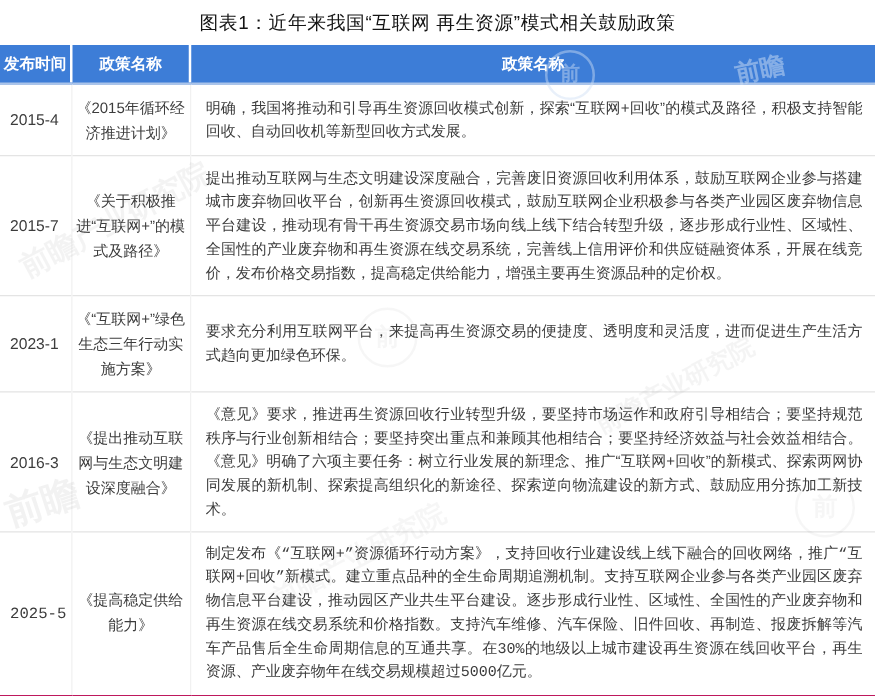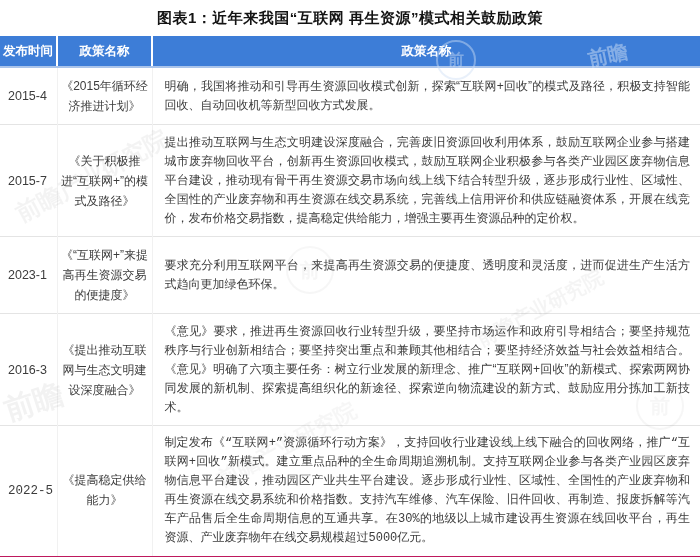--- a/index.html
+++ b/index.html
@@ -5,21 +5,21 @@
   html,body { margin:0; padding:0; }
   body {
     width:700px; height:557px;
     background:#ffffff;
     font-family:"Liberation Sans","DejaVu Sans",sans-serif;
     position:relative; overflow:hidden;
     color:#3c3c3c;
   }
   .page-title {
     text-align:center;
-    font-size:15px; font-weight:bold; color:#141414;
+    font-size:15px; font-weight:normal; color:#141414;
     padding:9px 0 8px 0;
     letter-spacing:0.5px;
   }
   table.policy-table {
     width:700px;
     border-collapse:collapse;
     table-layout:fixed;
   }
   col.c-date { width:57px; }
   col.c-name { width:95px; }
@@ -91,30 +91,30 @@
       <td class="cell-name">《2015年循环经济推进计划》</td>
       <td class="cell-content">明确，我国将推动和引导再生资源回收模式创新，探索“互联网+回收”的模式及路径，积极支持智能回收、自动回收机等新型回收方式发展。</td>
     </tr>
     <tr>
       <td class="cell-date">2015-7</td>
       <td class="cell-name">《关于积极推进“互联网+”的模式及路径》</td>
       <td class="cell-content">提出推动互联网与生态文明建设深度融合，完善废旧资源回收利用体系，鼓励互联网企业参与搭建城市废弃物回收平台，创新再生资源回收模式，鼓励互联网企业积极参与各类产业园区废弃物信息平台建设，推动现有骨干再生资源交易市场向线上线下结合转型升级，逐步形成行业性、区域性、全国性的产业废弃物和再生资源在线交易系统，完善线上信用评价和供应链融资体系，开展在线竞价，发布价格交易指数，提高稳定供给能力，增强主要再生资源品种的定价权。</td>
     </tr>
     <tr>
       <td class="cell-date">2023-1</td>
-      <td class="cell-name">《“互联网+”来提高再生资源交易的便捷度》</td>
+      <td class="cell-name">《“互联网+”绿色生态三年行动实施方案》</td>
       <td class="cell-content">要求充分利用互联网平台，来提高再生资源交易的便捷度、透明度和灵活度，进而促进生产生活方式趋向更加绿色环保。</td>
     </tr>
     <tr>
       <td class="cell-date">2016-3</td>
       <td class="cell-name">《提出推动互联网与生态文明建设深度融合》</td>
       <td class="cell-content">《意见》要求，推进再生资源回收行业转型升级，要坚持市场运作和政府引导相结合；要坚持规范秩序与行业创新相结合；要坚持突出重点和兼顾其他相结合；要坚持经济效益与社会效益相结合。《意见》明确了六项主要任务：树立行业发展的新理念、推广“互联网+回收”的新模式、探索两网协同发展的新机制、探索提高组织化的新途径、探索逆向物流建设的新方式、鼓励应用分拣加工新技术。</td>
     </tr>
     <tr>
-      <td class="cell-date">2022-5</td>
+      <td class="cell-date">2025-5</td>
       <td class="cell-name">《提高稳定供给能力》</td>
       <td class="cell-content">制定发布《“互联网+”资源循环行动方案》，支持回收行业建设线上线下融合的回收网络，推广“互联网+回收”新模式。建立重点品种的全生命周期追溯机制。支持互联网企业参与各类产业园区废弃物信息平台建设，推动园区产业共生平台建设。逐步形成行业性、区域性、全国性的产业废弃物和再生资源在线交易系统和价格指数。支持汽车维修、汽车保险、旧件回收、再制造、报废拆解等汽车产品售后全生命周期信息的互通共享。在30%的地级以上城市建设再生资源在线回收平台，再生资源、产业废弃物年在线交易规模超过5000亿元。</td>
     </tr>
   </tbody>
 </table>
 
 <div class="wm wm-hdr-circle">前</div>
 <div class="wm wm-hdr-text">前瞻</div>
 <div class="wm wm-text-1">前瞻产业研究院</div>
 <div class="wm wm-circle wm-circle-1">前</div>

